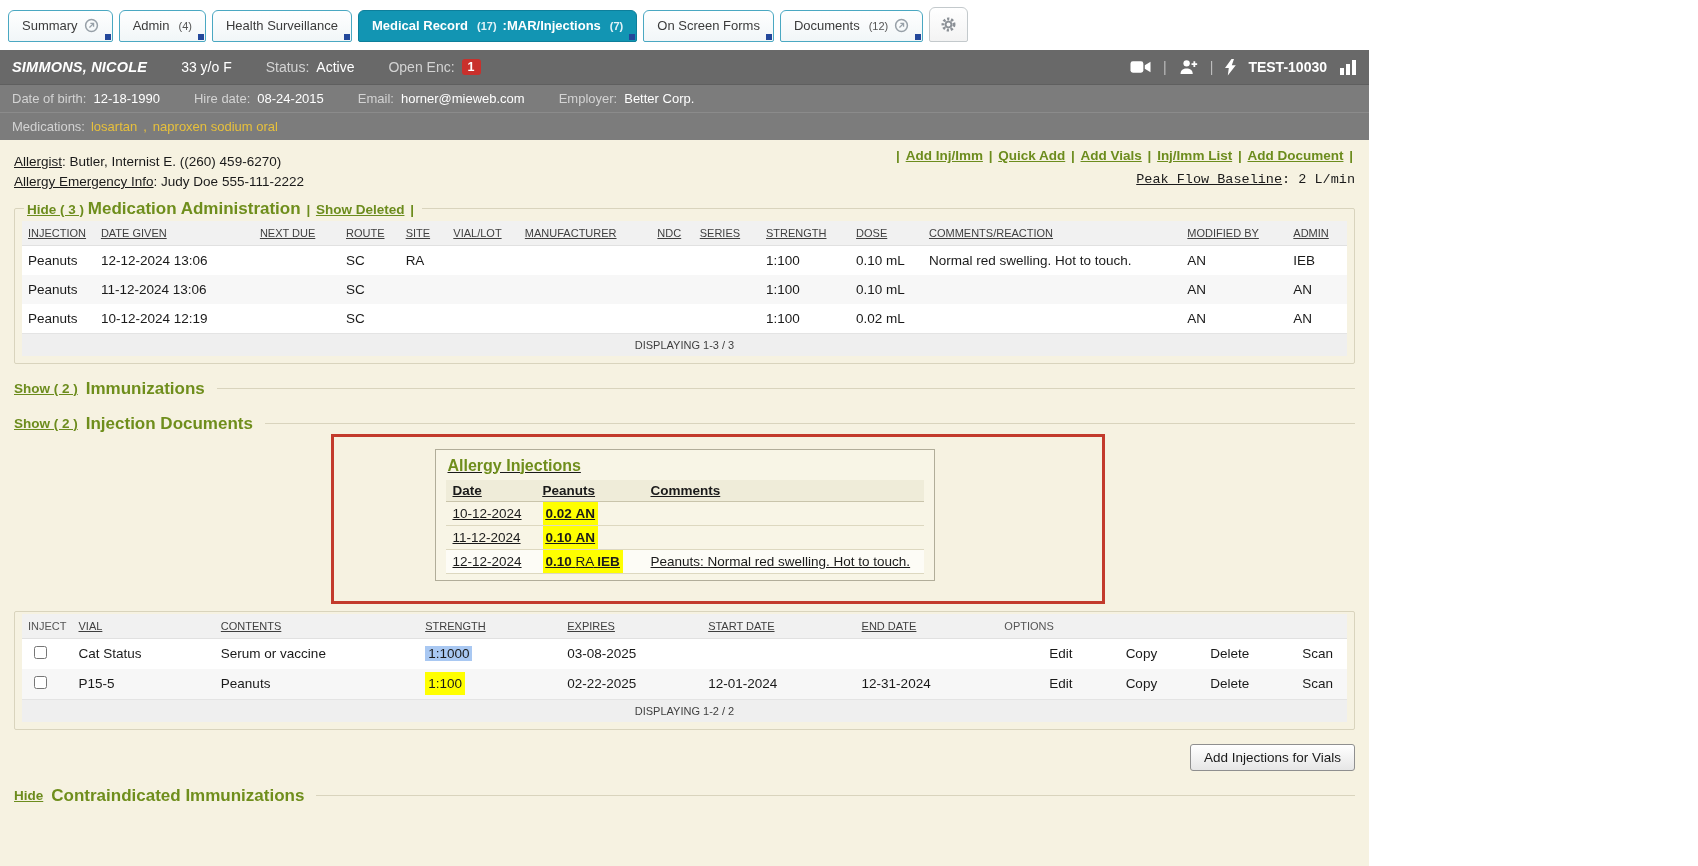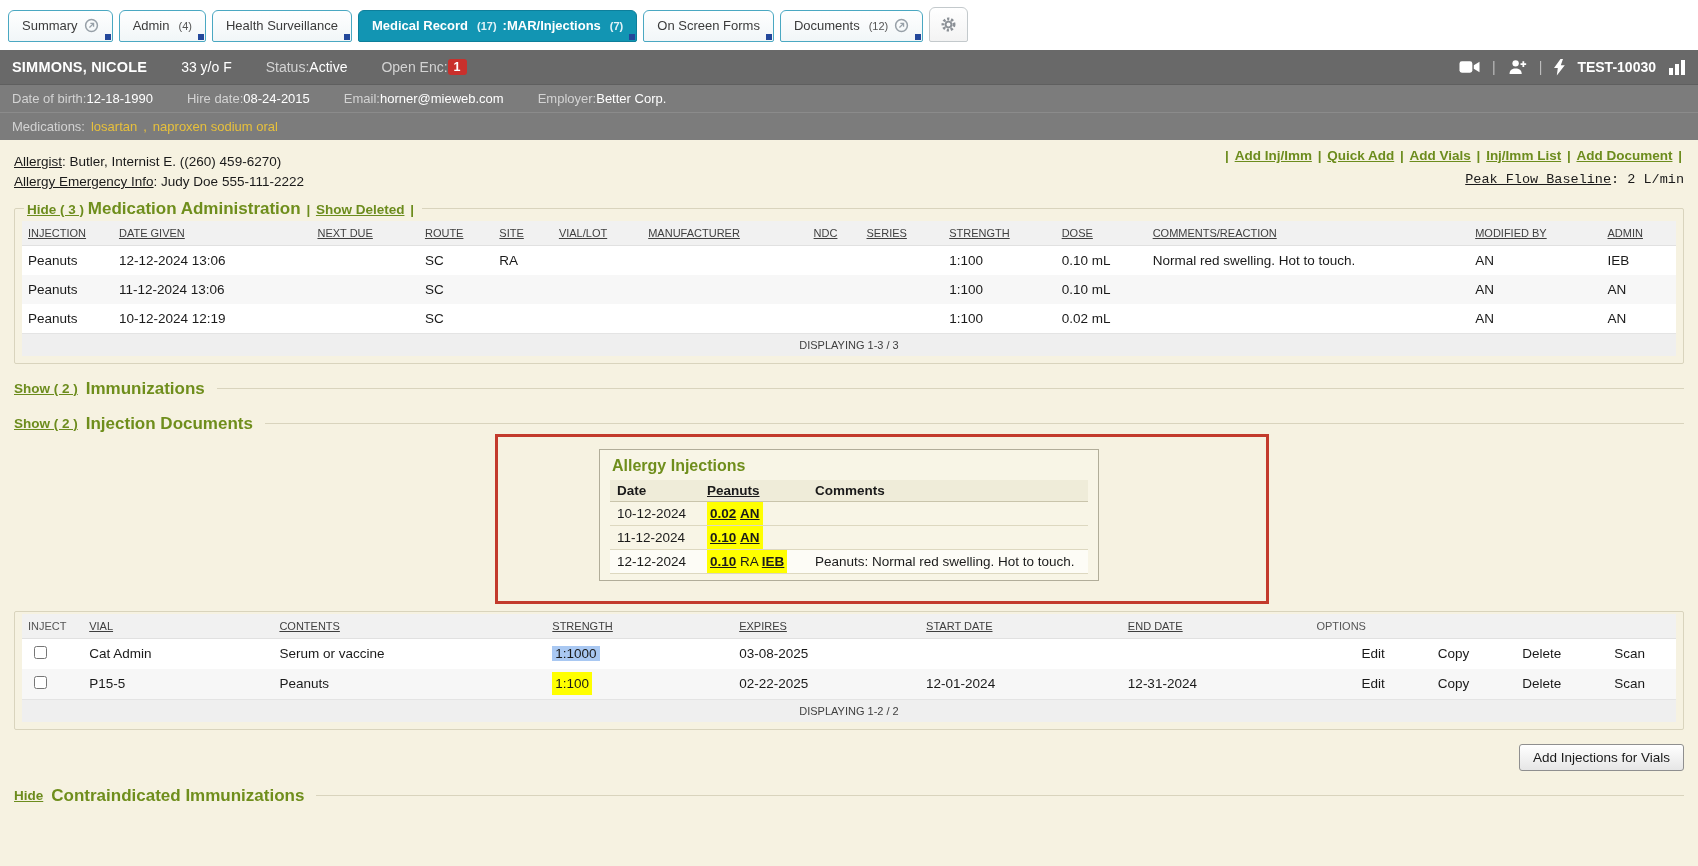--- a/index.html
+++ b/index.html
@@ -2,41 +2,41 @@
 <html><head>
 <meta charset="utf-8">
 <style>
   * { box-sizing: border-box; }
   html, body { margin: 0; padding: 0; }
   body {
     width: 1698px; height: 866px; overflow: hidden;
     font-family: "Liberation Sans", "DejaVu Sans", sans-serif;
     background: #ffffff; color: #1a1a1a; font-size: 13.5px;
   }
-  .screen { width: 1698px; height: 866px; overflow: hidden; position: relative; }
+  .screen { width: 1369px; height: 866px; overflow: hidden; position: relative; }
 
   
   .tabbar { display: flex; align-items: flex-end; gap: 6px; padding: 6px 8px 8px 8px; height: 50px; background: #ffffff; }
   .tab {
     position: relative; display: inline-flex; align-items: center; gap: 6px;
     padding: 7px 13px 8px 13px; border: 1px solid #4aa8c2; border-radius: 6px 6px 2px 2px;
     background: linear-gradient(#ffffff, #f1f6f8); color: #3b3b3b; font-size: 13px; cursor: pointer;
     white-space: nowrap;
   }
   .tab .count { font-size: 11px; color: #555; margin-left: 3px; }
   .tab.active { background: #1295b3; border-color: #0d7f9b; color: #ffffff; font-weight: bold; }
   .tab.active .count { color: #e3f3f8; }
   .tab .corner { position: absolute; right: 1px; bottom: 1px; width: 6px; height: 6px; background: #23489b; }
   .gear-tab { padding: 8px 10px; border-color: #c3c9cc; background: linear-gradient(#ffffff, #f3f3f3); }
   .popout { display: inline-flex; align-items: center; }
 
   
   .pbar1 { display: flex; align-items: center; gap: 34px; background: #696969; color: #fff; height: 34px; padding: 0 12px; font-size: 14px; }
-  .pbar1 .pname { font-weight: bold; font-size: 14.5px; letter-spacing: .2px; }
-  .pair { display: inline-flex; align-items: center; }
+  .pbar1 .pname { font-weight: bold; font-size: 14.5px; letter-spacing: .2px; font-style: italic; }
+  .pair { display: inline-flex; align-items: center; gap: 7px; }
   .lbl { color: #d3d3d3; }
   .val { color: #ffffff; }
   .enc-badge { background: #c9302c; color: #fff; font-weight: bold; border-radius: 3px; padding: 1px 6px; font-size: 12.5px; cursor: pointer; }
   .pbar-right { margin-left: auto; display: inline-flex; align-items: center; gap: 12px; }
   .icon-sep { color: #bdbdbd; font-size: 14px; }
   .pid { font-weight: bold; font-size: 14px; }
   .ic { display: inline-flex; align-items: center; cursor: pointer; }
 
   .pbar2 { display: flex; align-items: center; gap: 34px; background: #7c7c7c; color: #fff; height: 28px; padding: 0 12px; font-size: 13px; border-top: 1px solid #5f5f5f; }
   .pbar3 { display: flex; align-items: center; gap: 6px; background: #7c7c7c; color: #fff; height: 28px; padding: 0 12px; font-size: 13px; border-top: 1px solid #8b8b8b; }
@@ -75,21 +75,21 @@
   .grid tfoot td { text-align: center; font-size: 11px; color: #3f3f3f; background: #efefef; padding: 5px; border-top: 1px solid #e4e4e4; }
   .hl-yellow { background: #ffff00; padding: 4px 3px; }
   .hl-blue { background: #a9c8f2; padding: 0 3px; }
   .opt-link { margin-right: 8px; cursor: pointer; margin-left: 45px; }
   .cb { margin: 0 0 0 6px; cursor: pointer; }
 
   
   .allergy-wrap { display: flex; justify-content: center; margin: 14px 0 30px 0; }
   .allergy-rel { position: relative; }
   .allergy-annot { position: absolute; top: -15px; bottom: -23px; left: -104px; right: -170px; border: 3px solid #c33b2c; pointer-events: none; }
-  .allergy-box { border: 1px solid #b1ad99; background: #f8f5e6; padding: 7px 10px 6px 10px; width: 500px; }
+  .allergy-box { border: 1px solid #b1ad99; background: #f8f5e6; padding: 7px 10px 6px 10px; width: 500px; text-decoration: underline; }
   .allergy-title { color: #6f8e1c; font-weight: bold; font-size: 16px; margin: 0 0 5px 2px; }
   table.mini { border-collapse: collapse; width: 100%; font-size: 13.5px; }
   .mini th { text-align: left; font-weight: bold; padding: 3px 7px; background: #efecd9; border-bottom: 1px solid #c9c4ab; }
   .mini th.sortable { text-decoration: underline; cursor: pointer; }
   .mini td { padding: 4px 7px; border-bottom: 1px solid #ddd8c0; }
   .mini tr:last-child td { background: #fdfcf6; }
   .mini-link { color: #1a1a1a; font-weight: bold; text-decoration: underline; cursor: pointer; }
 
   
   .btn-row { display: flex; justify-content: flex-end; margin: 14px 0 12px 0; }
@@ -444,21 +444,21 @@
             <th>STRENGTH</th>
             <th>EXPIRES</th>
             <th>START DATE</th>
             <th>END DATE</th>
             <th class="no-sort">OPTIONS</th>
           </tr>
         </thead>
         <tbody>
           <tr>
             <td><input type="checkbox" class="cb" style=""></td>
-            <td>Cat Admin</td>
+            <td>Cat Status</td>
             <td>Serum or vaccine</td>
             <td><span class="hl-blue">1:1000</span></td>
             <td>03-08-2025</td>
             <td></td>
             <td></td>
             <td>
               <span class="opt-link">Edit</span><span class="opt-link">Copy</span><span class="opt-link">Delete</span><span class="opt-link">Scan</span>
             </td>
           </tr>
           <tr class="alt">

